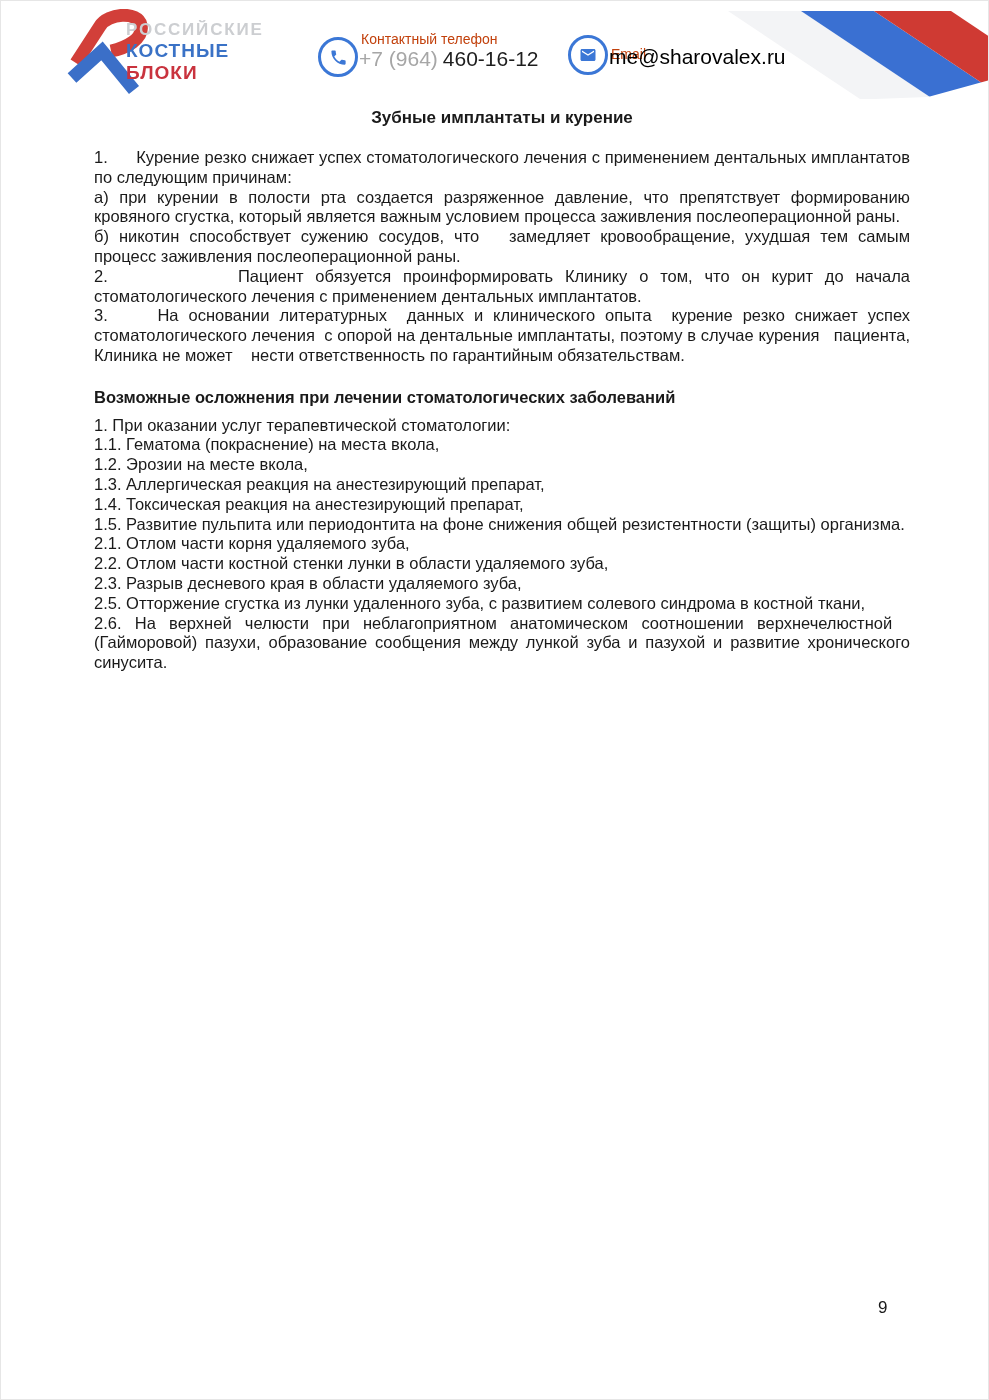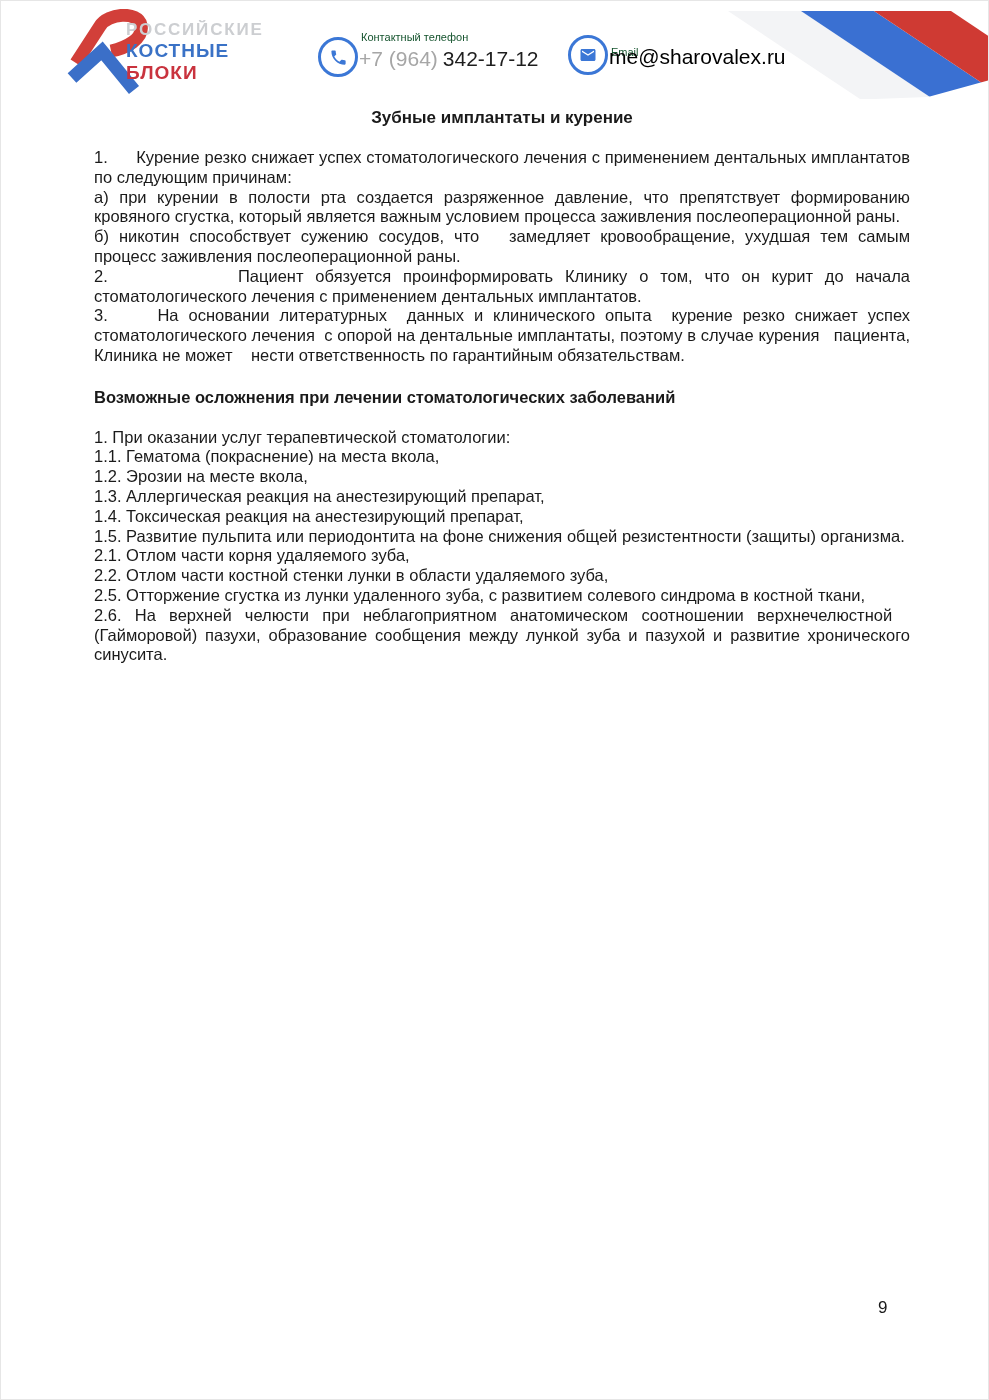--- a/index.html
+++ b/index.html
@@ -22,37 +22,37 @@
   .logo-line2{font-size:19px;font-weight:bold;letter-spacing:1px;color:#3a72c6;margin-top:3px;}
   .logo-line3{font-size:19px;font-weight:bold;letter-spacing:1px;color:#c9333e;margin-top:3px;}
 
   .contact-circle{
     position:absolute;width:34px;height:34px;border-radius:50%;
     border:3px solid #3b77d6;display:flex;align-items:center;justify-content:center;
     background:#fff;
   }
   .circle-phone{left:277px;top:36px;}
   .circle-email{left:527px;top:34px;}
-  .contact-label{position:absolute;font-size:11px;color:#14532d;}
+  .contact-label{position:absolute;font-size:14px;color:#c2410c;}
   .label-phone{left:320px;top:30px;}
   .label-email{left:570px;top:45px;}
   .phone-number{position:absolute;left:318px;top:46px;font-size:21px;white-space:nowrap;}
   .phone-prefix{color:#a6a6a6;}
   .phone-main{color:#1e1e1e;margin-left:5px;}
   .email-address{position:absolute;left:568px;top:44px;font-size:21px;color:#000000;text-decoration:none;white-space:nowrap;}
   .flag{position:absolute;left:680px;top:0;}
 
   
   .content{
     position:absolute;left:93px;top:106px;width:816px;
     font-size:16.5px;line-height:19.8px;text-align:justify;
   }
   .doc-title{font-size:17px;line-height:21px;font-weight:bold;text-align:center;margin:0 0 20px 0;}
   .para{margin:0;}
-  .section-heading{font-weight:bold;text-align:left;margin:22px 0 20px 0;font-size:16.5px;}
+  .section-heading{font-weight:bold;text-align:left;margin:22px 0 8px 0;font-size:16.5px;}
   .sub-heading{font-weight:bold;text-align:left;margin:43px 0 0 0;font-size:16.5px;}
   .list-line{margin:0;}
 
   .page-number{position:absolute;left:877px;top:1297px;font-size:17px;color:#1a1a1a;}
 </style>
 </head>
 <body>
 
 <div class="page">
 
@@ -69,21 +69,21 @@
       <div class="logo-line3">БЛОКИ</div>
     </div>
 
     <div class="contact-circle circle-phone">
       <svg width="19" height="19" viewBox="0 0 24 24" aria-hidden="true">
         <path fill="#3b77d6" d="M6.62 10.79c1.44 2.83 3.76 5.14 6.59 6.59l2.2-2.21c.27-.27.67-.36 1.02-.24 1.12.37 2.33.57 3.57.57.55 0 1 .45 1 1V20c0 .55-.45 1-1 1-9.39 0-17-7.61-17-17 0-.55.45-1 1-1h3.5c.55 0 1 .45 1 1 0 1.25.2 2.45.57 3.57.11.35.03.74-.25 1.02l-2.2 2.2z"></path>
       </svg>
     </div>
     <div class="contact-label label-phone">Контактный телефон</div>
     <div class="phone-number">
-      <span class="phone-prefix">+7 (964)</span><span class="phone-main">342-17-12</span>
+      <span class="phone-prefix">+7 (964)</span><span class="phone-main">460-16-12</span>
     </div>
 
     <div class="contact-circle circle-email">
       <svg width="18" height="18" viewBox="0 0 24 24" aria-hidden="true">
         <path fill="#3b77d6" d="M20 4H4c-1.1 0-1.99.9-1.99 2L2 18c0 1.1.9 2 2 2h16c1.1 0 2-.9 2-2V6c0-1.1-.9-2-2-2zm0 4l-8 5-8-5V6l8 5 8-5v2z"></path>
       </svg>
     </div>
     <div class="contact-label label-email">Email</div>
     <a class="email-address" href="#">me@sharovalex.ru</a>
 
@@ -116,20 +116,21 @@
 
     <p class="list-line">1. При оказании услуг терапевтической стоматологии:</p>
     <div class="list-line">1.1. Гематома (покраснение) на места вкола,</div>
     <div class="list-line">1.2. Эрозии на месте вкола,</div>
     <div class="list-line">1.3. Аллергическая реакция на анестезирующий препарат,</div>
     <div class="list-line">1.4. Токсическая реакция на анестезирующий препарат,</div>
     <div class="list-line">1.5. Развитие пульпита или периодонтита на фоне снижения общей резистентности (защиты) организма.</div>
 
     <div class="list-line">2.1. Отлом части корня удаляемого зуба,</div>
     <div class="list-line">2.2. Отлом части костной стенки лунки в области удаляемого зуба,</div>
+    <div class="list-line">2.3. Разрыв десневого края в области удаляемого зуба,</div>
     <div class="list-line">2.5. Отторжение сгустка из лунки удаленного зуба, с развитием солевого синдрома в костной ткани,</div>
     <div class="list-line">2.6. На верхней челюсти при неблагоприятном анатомическом соотношении верхнечелюстной&nbsp;&nbsp; (Гайморовой) пазухи, образование сообщения между лункой зуба и пазухой и развитие хронического синусита.</div>
 
   </main>
 
   <div class="page-number">9</div>
 
 </div>
 
 </body></html>

